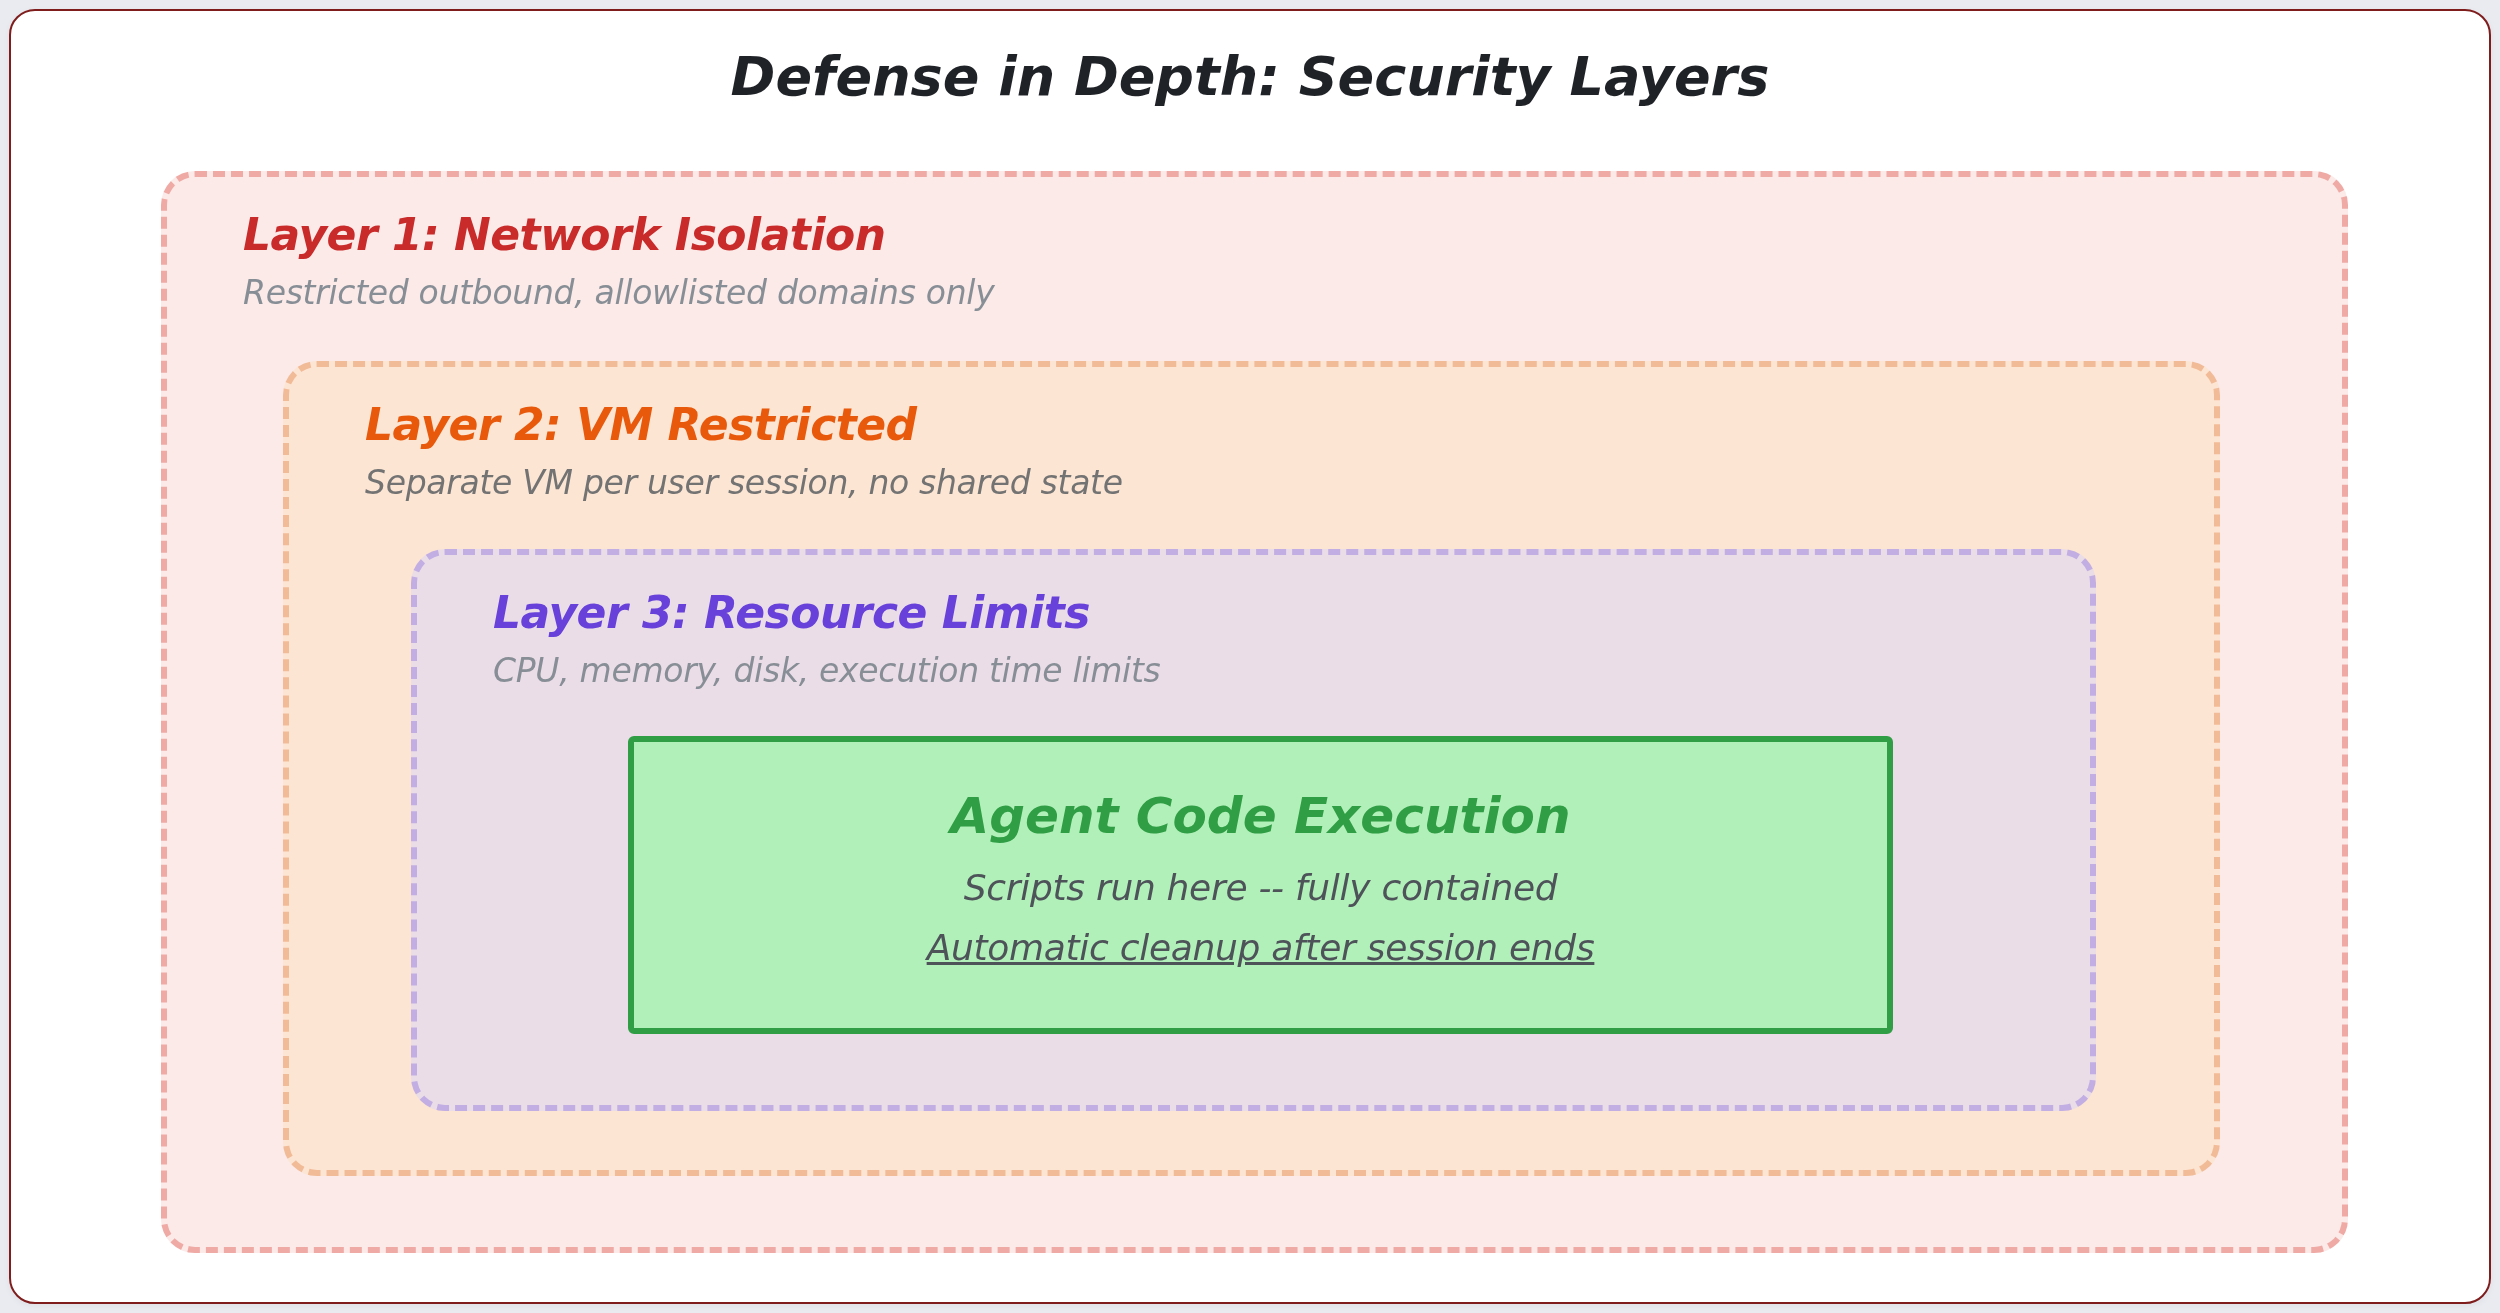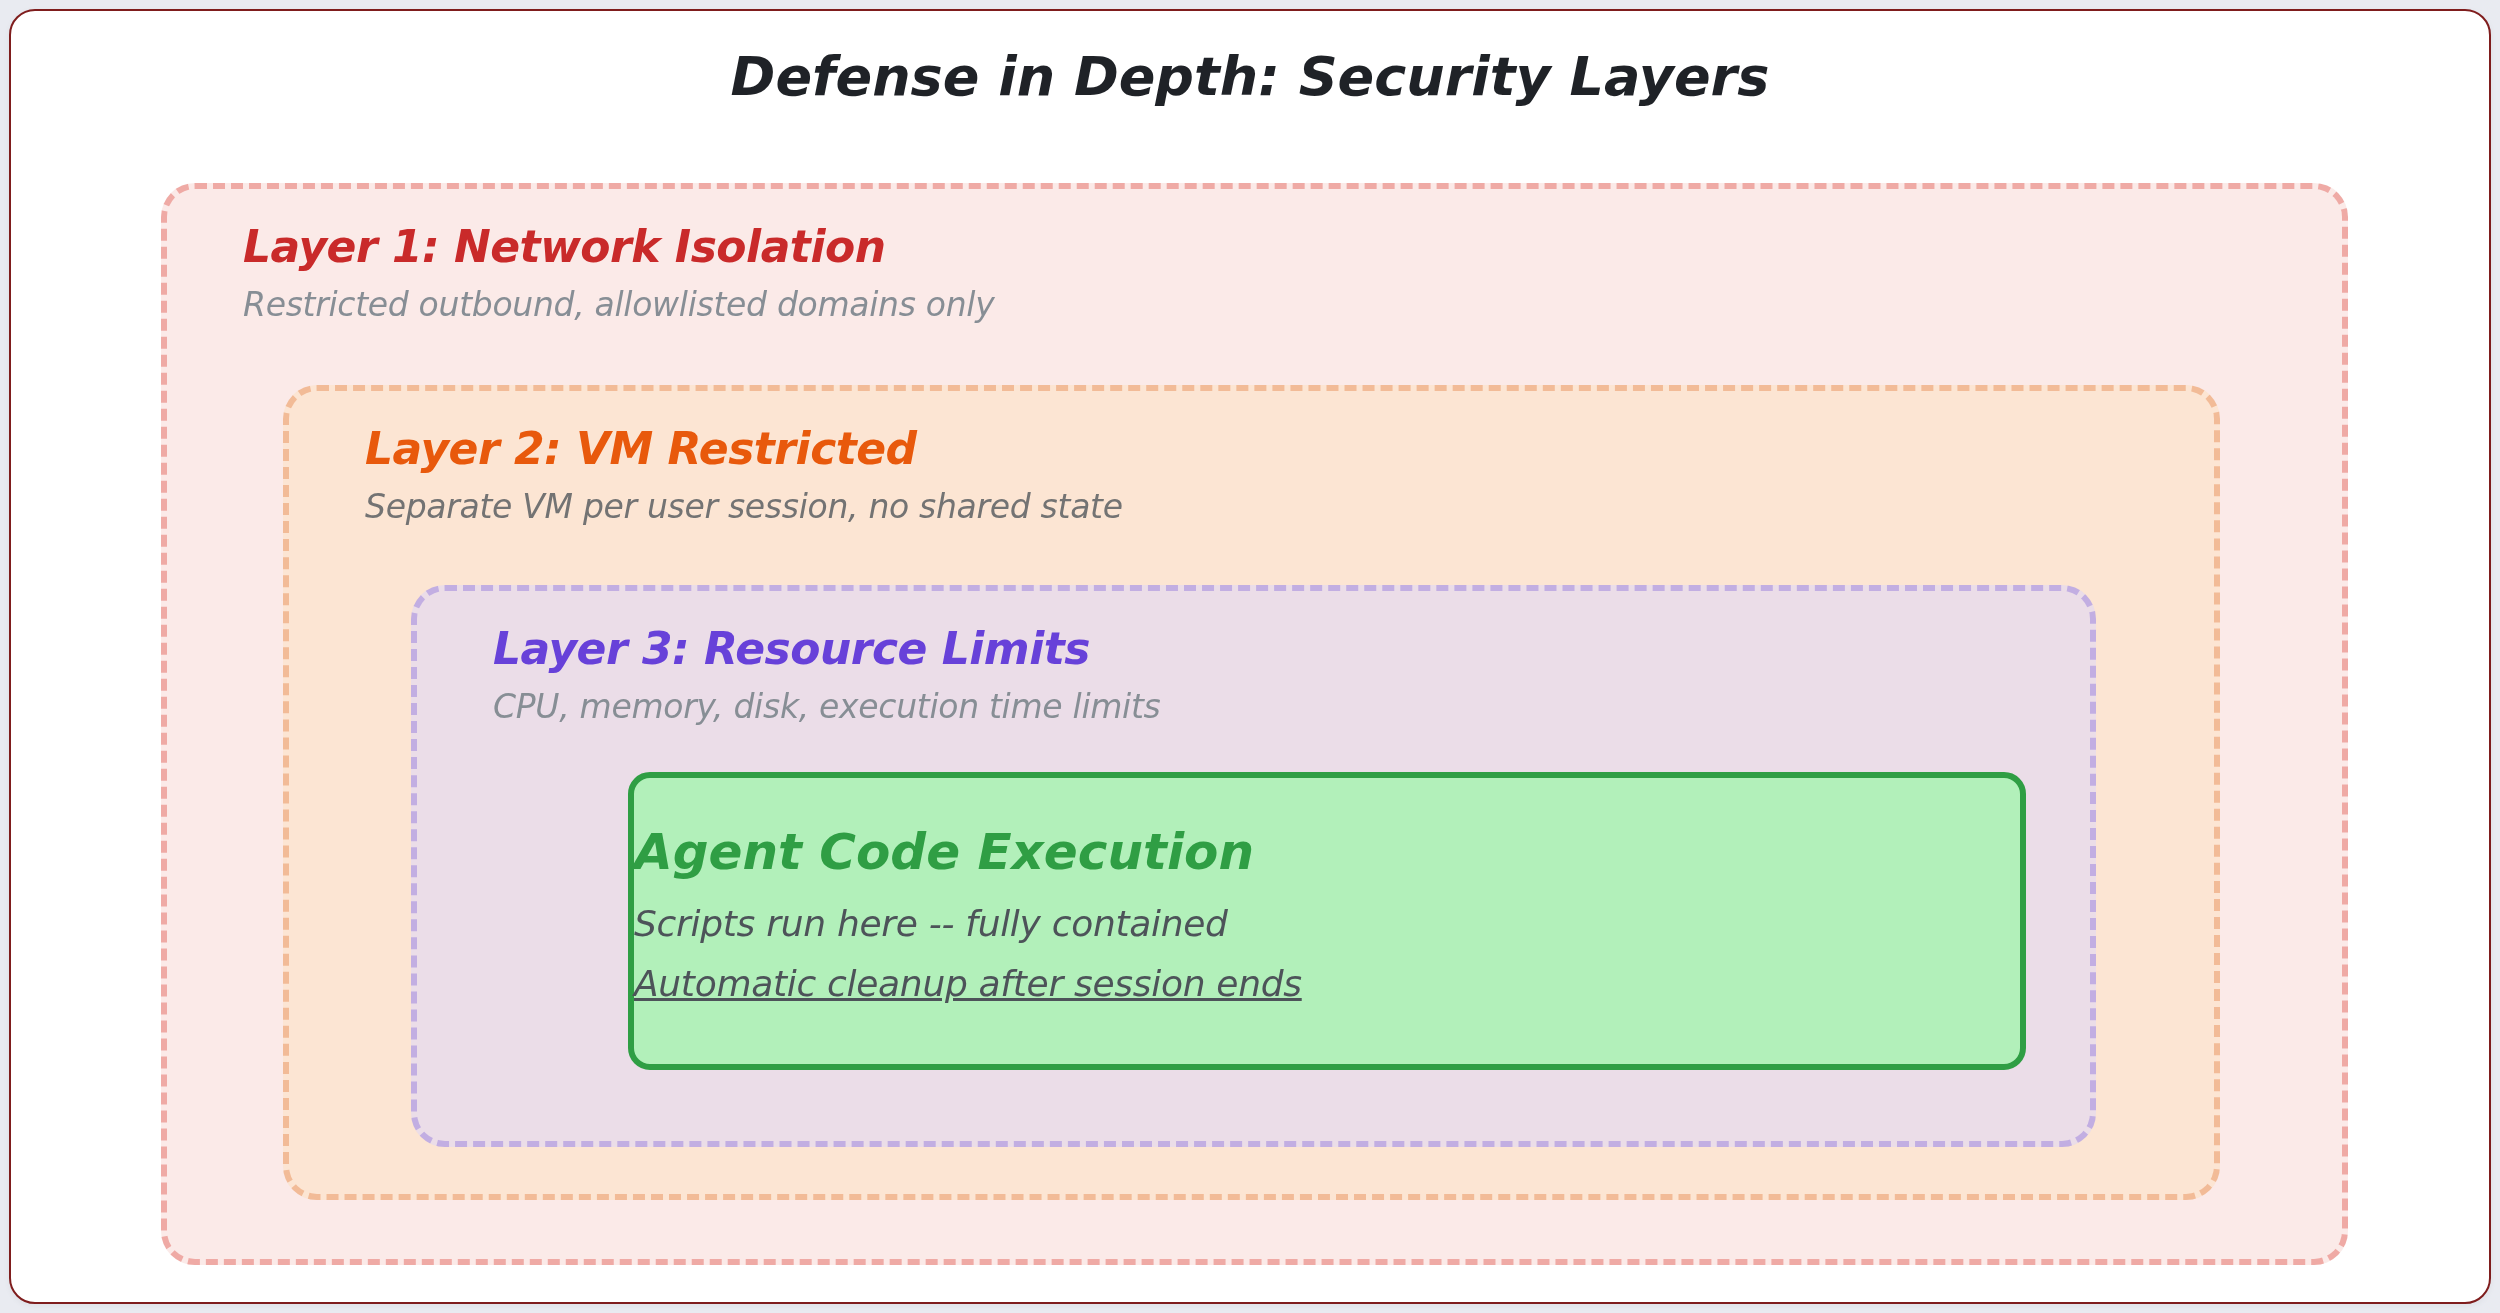--- a/index.html
+++ b/index.html
@@ -33,21 +33,20 @@
     font-style: italic;
     letter-spacing: 0px;
   }
 
   .layer {
     position: absolute;
     box-sizing: border-box;
     border-width: 6px;
     border-style: dashed;
     border-radius: 34px;
-    margin-top: 12px;
   }
 
   .layer-1 { left: 150px; top: 160px;  width: 2187px; height: 1082px; }
   .layer-2 { left: 116px; top: 184px;  width: 1937px; height: 815px;  }
   .layer-3 { left: 122px; top: 182px;  width: 1685px; height: 562px; padding-left: 24px;  }
 
   .layer-heading {
     position: absolute;
     left: 76px;
     top: 32px;
@@ -64,26 +63,26 @@
     top: 96px;
     font-size: 33px;
     font-style: italic;
     letter-spacing: -0.3px;
     white-space: nowrap;
   }
 
   .core-box {
     position: absolute;
     left: 211px; top: 181px;
-    width: 1398px; height: 298px;
+    width: 1265px; height: 298px;
     box-sizing: border-box;
     border-width: 6px;
     border-style: solid;
-    border-radius: 22px;
-    text-align: left;
+    border-radius: 6px;
+    text-align: center;
     padding-top: 46px;
   }
 
   .core-heading {
     font-size: 50px;
     font-weight: 700;
     font-style: italic;
     line-height: 1.15;
     margin-bottom: 22px;
   }

